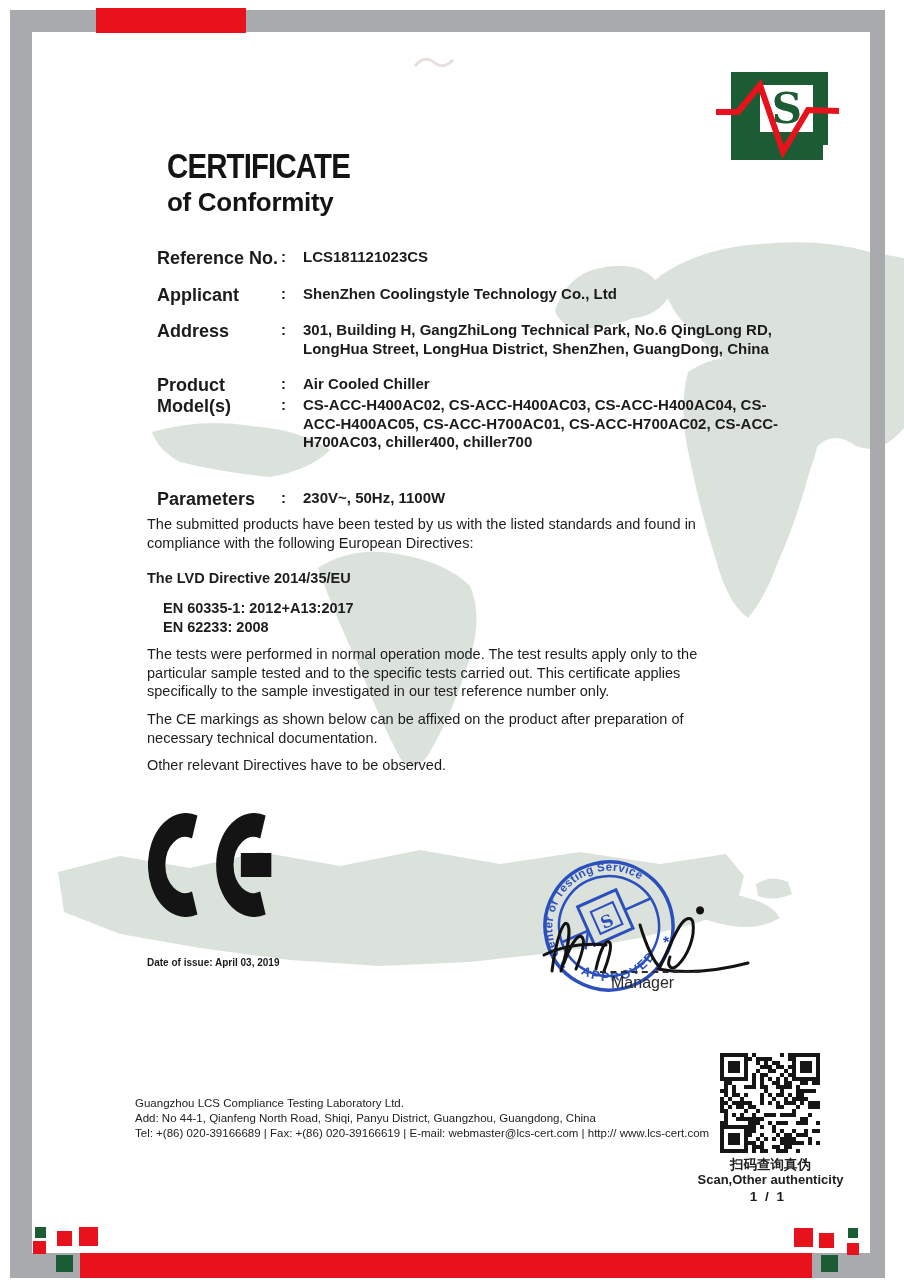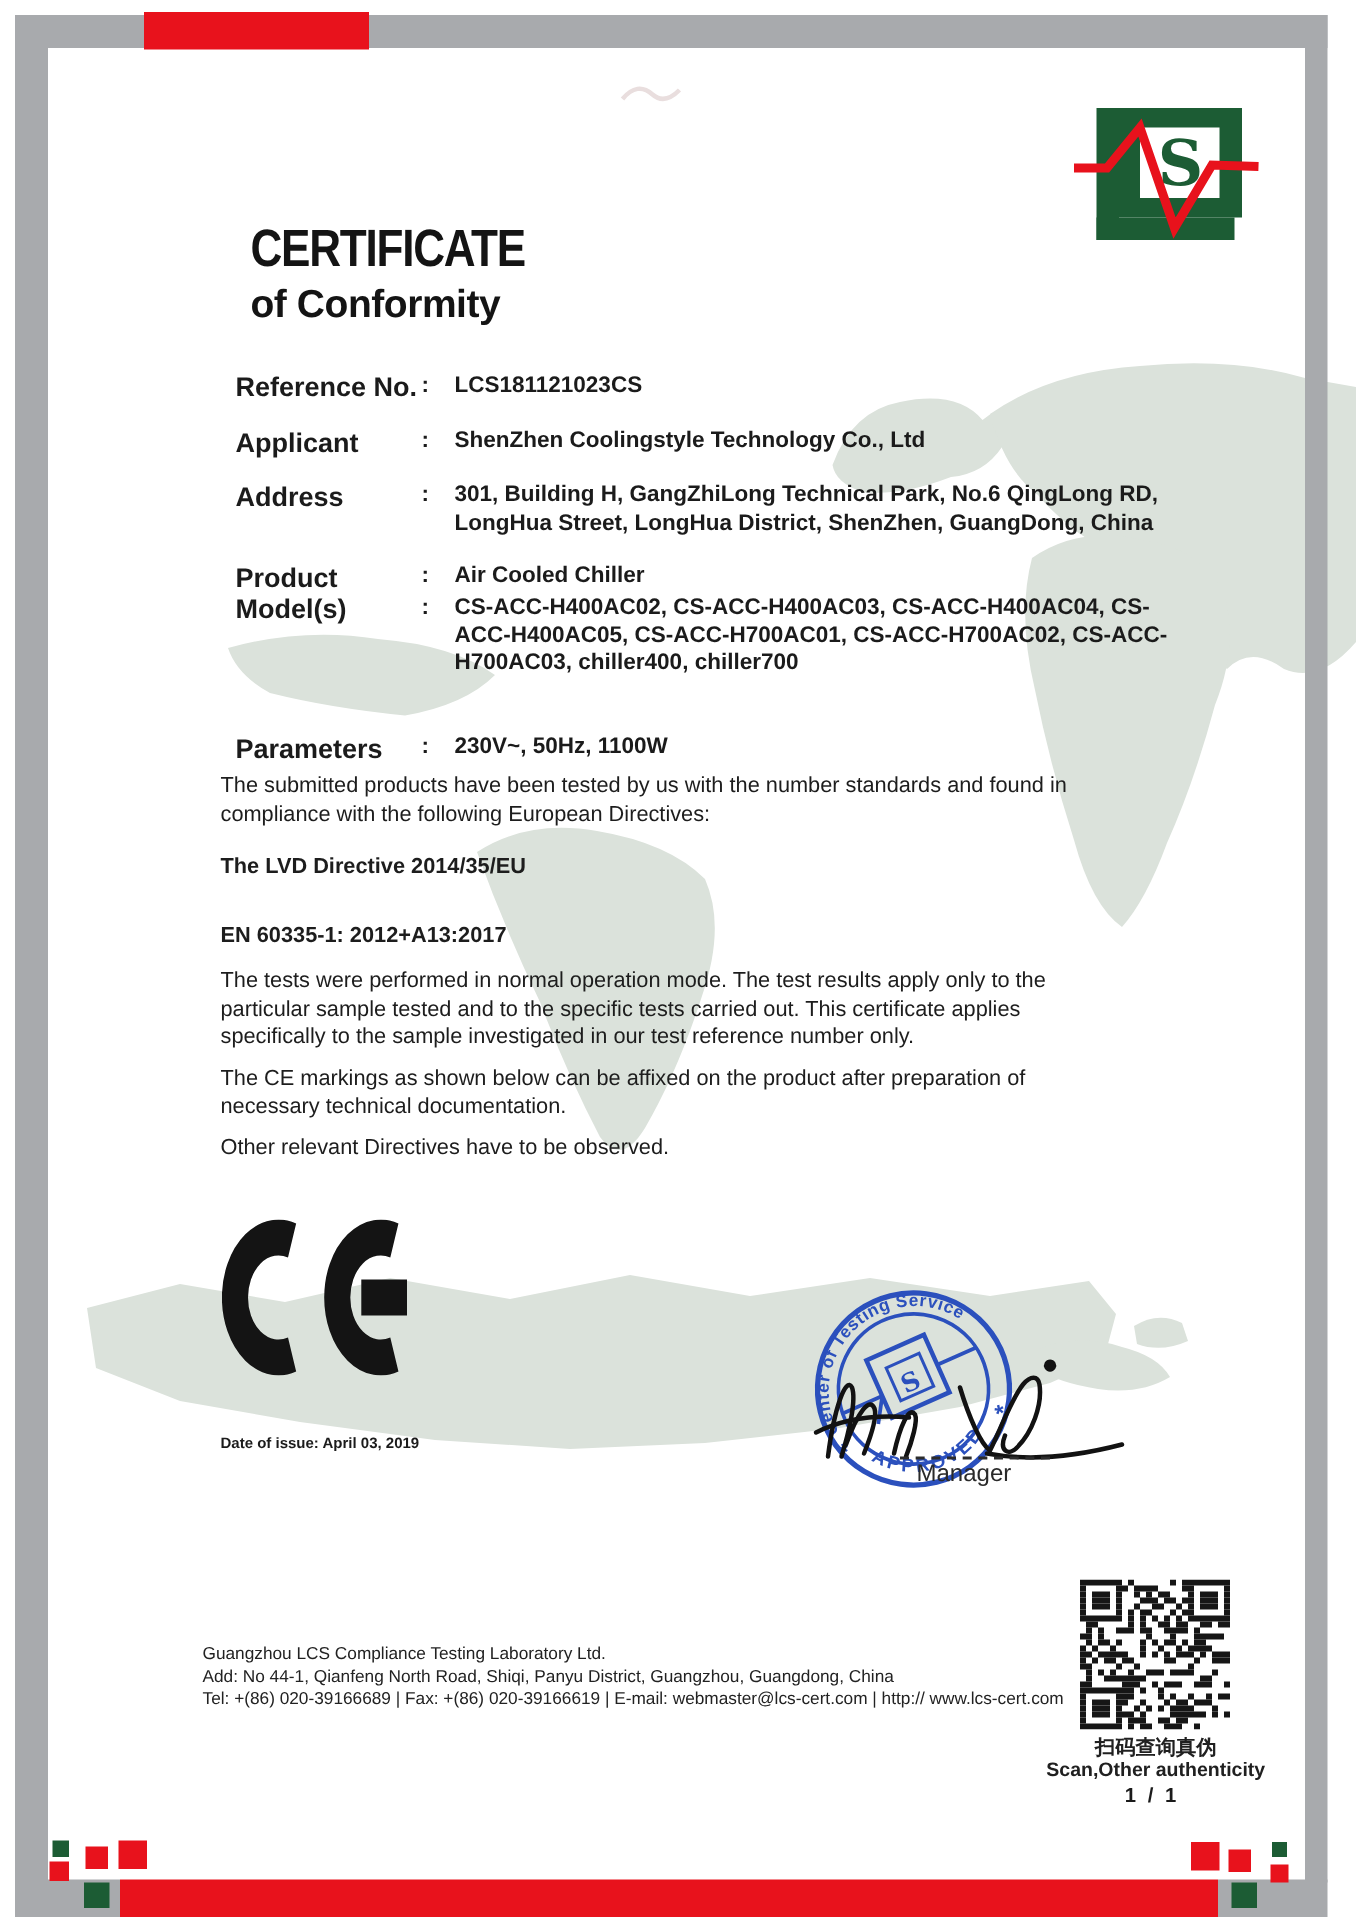--- a/index.html
+++ b/index.html
@@ -125,24 +125,25 @@
   <span class="lbl">Model(s)</span>
   <span class="col">:</span>
   <span class="val" style="width:478px">CS-ACC-H400AC02, CS-ACC-H400AC03, CS-ACC-H400AC04, CS-ACC-H400AC05, CS-ACC-H700AC01, CS-ACC-H700AC02, CS-ACC-H700AC03, chiller400, chiller700</span>
 </div>
 <div class="row" style="top:489px;">
   <span class="lbl">Parameters</span>
   <span class="col">:</span>
   <span class="val">230V~, 50Hz, 1100W</span>
 </div>
 
-<p class="para" style="top:515px;">The submitted products have been tested by us with the number standards and found in compliance with the following European Directives:</p>
+<p class="para" style="top:515px;">The submitted products have been tested by us with the listed standards and found in compliance with the following European Directives:</p>
 <p class="para bold" style="top:569px;">The LVD Directive 2014/35/EU</p>
-<div class="para bold" style="top:615px;">
+<div class="para bold" style="top:599px;margin-left:16px;">
   <div>EN 60335-1: 2012+A13:2017</div>
+  <div>EN 62233: 2008</div>
 </div>
 <p class="para" style="top:645px;">The tests were performed in normal operation mode. The test results apply only to the particular sample tested and to the specific tests carried out. This certificate applies specifically to the sample investigated in our test reference number only.</p>
 <p class="para" style="top:710px; width:586px;">The CE markings as shown below can be affixed on the product after preparation of necessary technical documentation.</p>
 <p class="para" style="top:756px;">Other relevant Directives have to be observed.</p>
 
 <svg class="abs z2" style="left:148px; top:813px;" width="148" height="104" viewBox="0 0 204 104" preserveAspectRatio="none">
   <g stroke="#141414" stroke-width="24" fill="none">
     <path d="M64.4,14 A40,40 0 1 0 64.4,90"></path>
     <path d="M158.4,14 A40,40 0 1 0 158.4,90"></path>
     <path d="M128,52 H170"></path>

